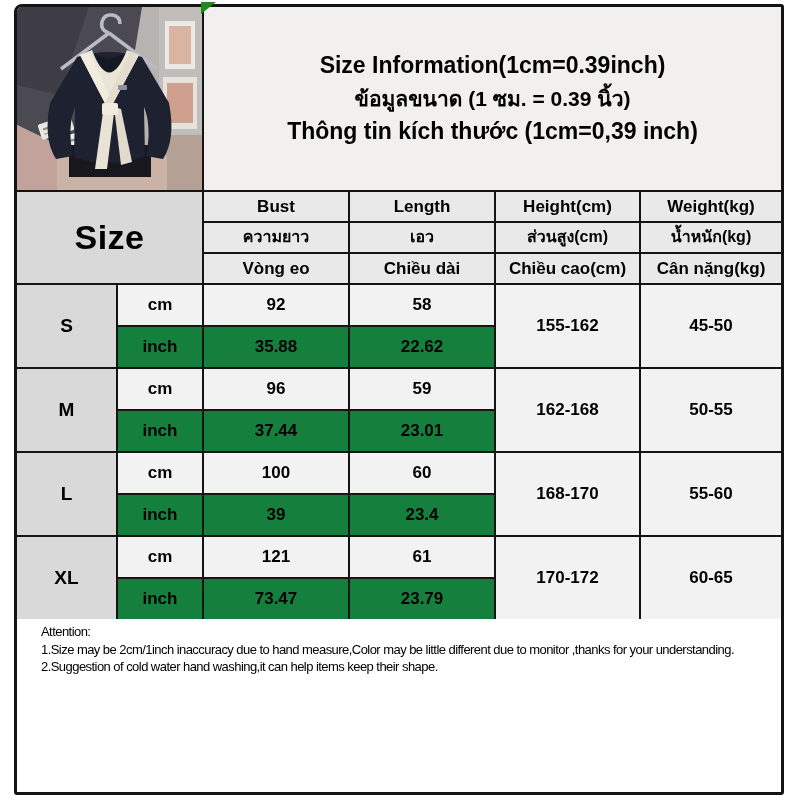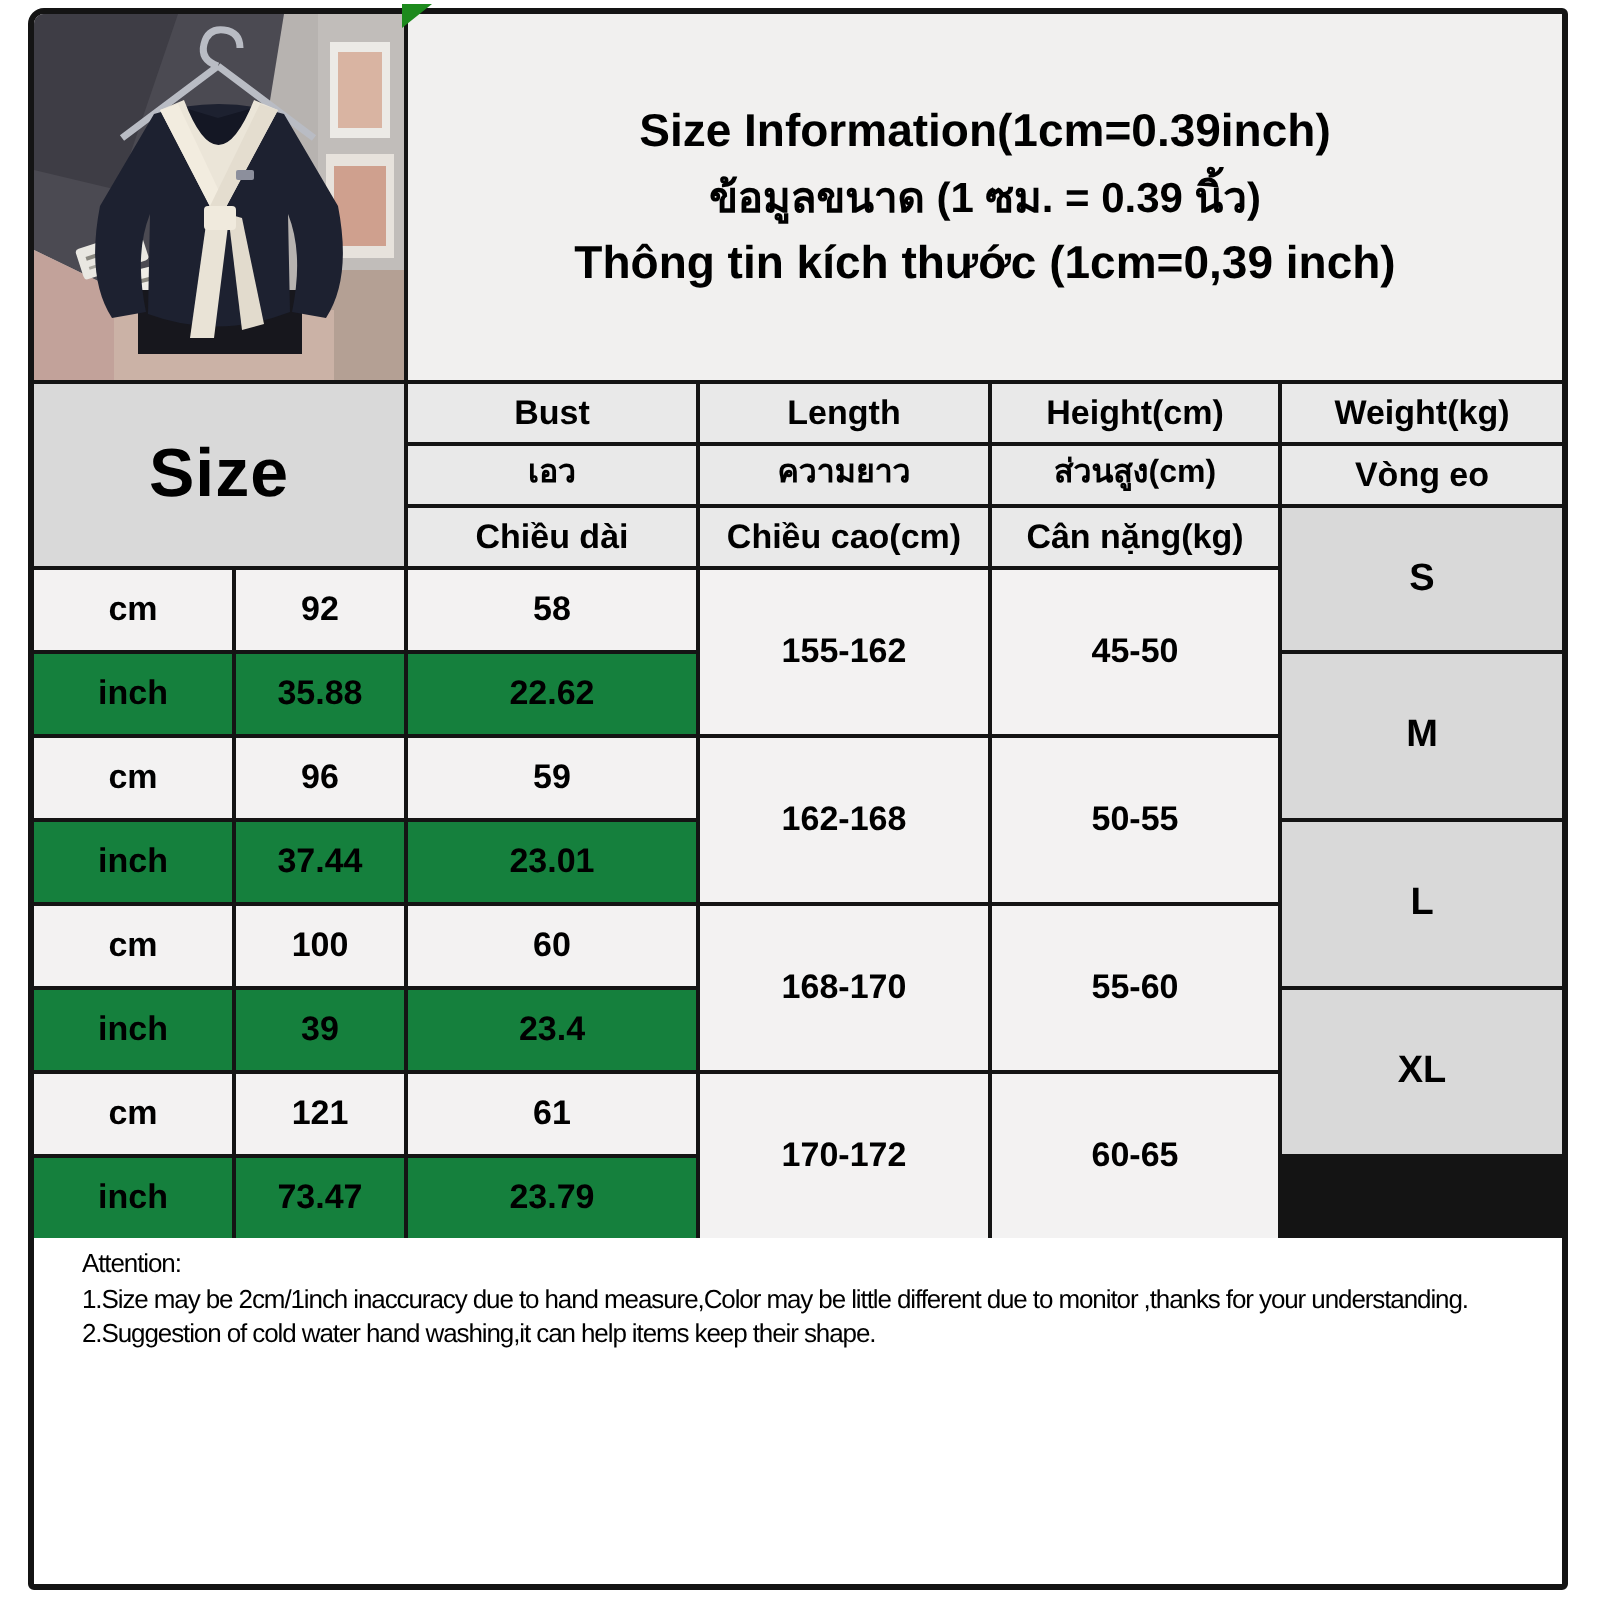--- a/index.html
+++ b/index.html
@@ -113,23 +113,24 @@
   </div>
 
   <div class="grid">
 
     <div class="cell bg-gray span2c size-word">Size</div>
     <div class="cell bg-hdr">Bust</div>
     <div class="cell bg-hdr">Length</div>
     <div class="cell bg-hdr">Height(cm)</div>
     <div class="cell bg-hdr">Weight(kg)</div>
 
+    <div class="cell bg-hdr thai">ความยาว</div>
     <div class="cell bg-hdr thai">เอว</div>
-    <div class="cell bg-hdr thai">ความยาว</div>
     <div class="cell bg-hdr thai">ส่วนสูง(cm)</div>
+    <div class="cell bg-hdr thai">น้ำหนัก(kg)</div>
 
     <div class="cell bg-hdr">Vòng eo</div>
     <div class="cell bg-hdr">Chiều dài</div>
     <div class="cell bg-hdr">Chiều cao(cm)</div>
     <div class="cell bg-hdr">Cân nặng(kg)</div>
 
     <div class="cell bg-gray span2r size-letter">S</div>
     <div class="cell bg-lite">cm</div>
     <div class="cell bg-lite">92</div>
     <div class="cell bg-lite">58</div>

